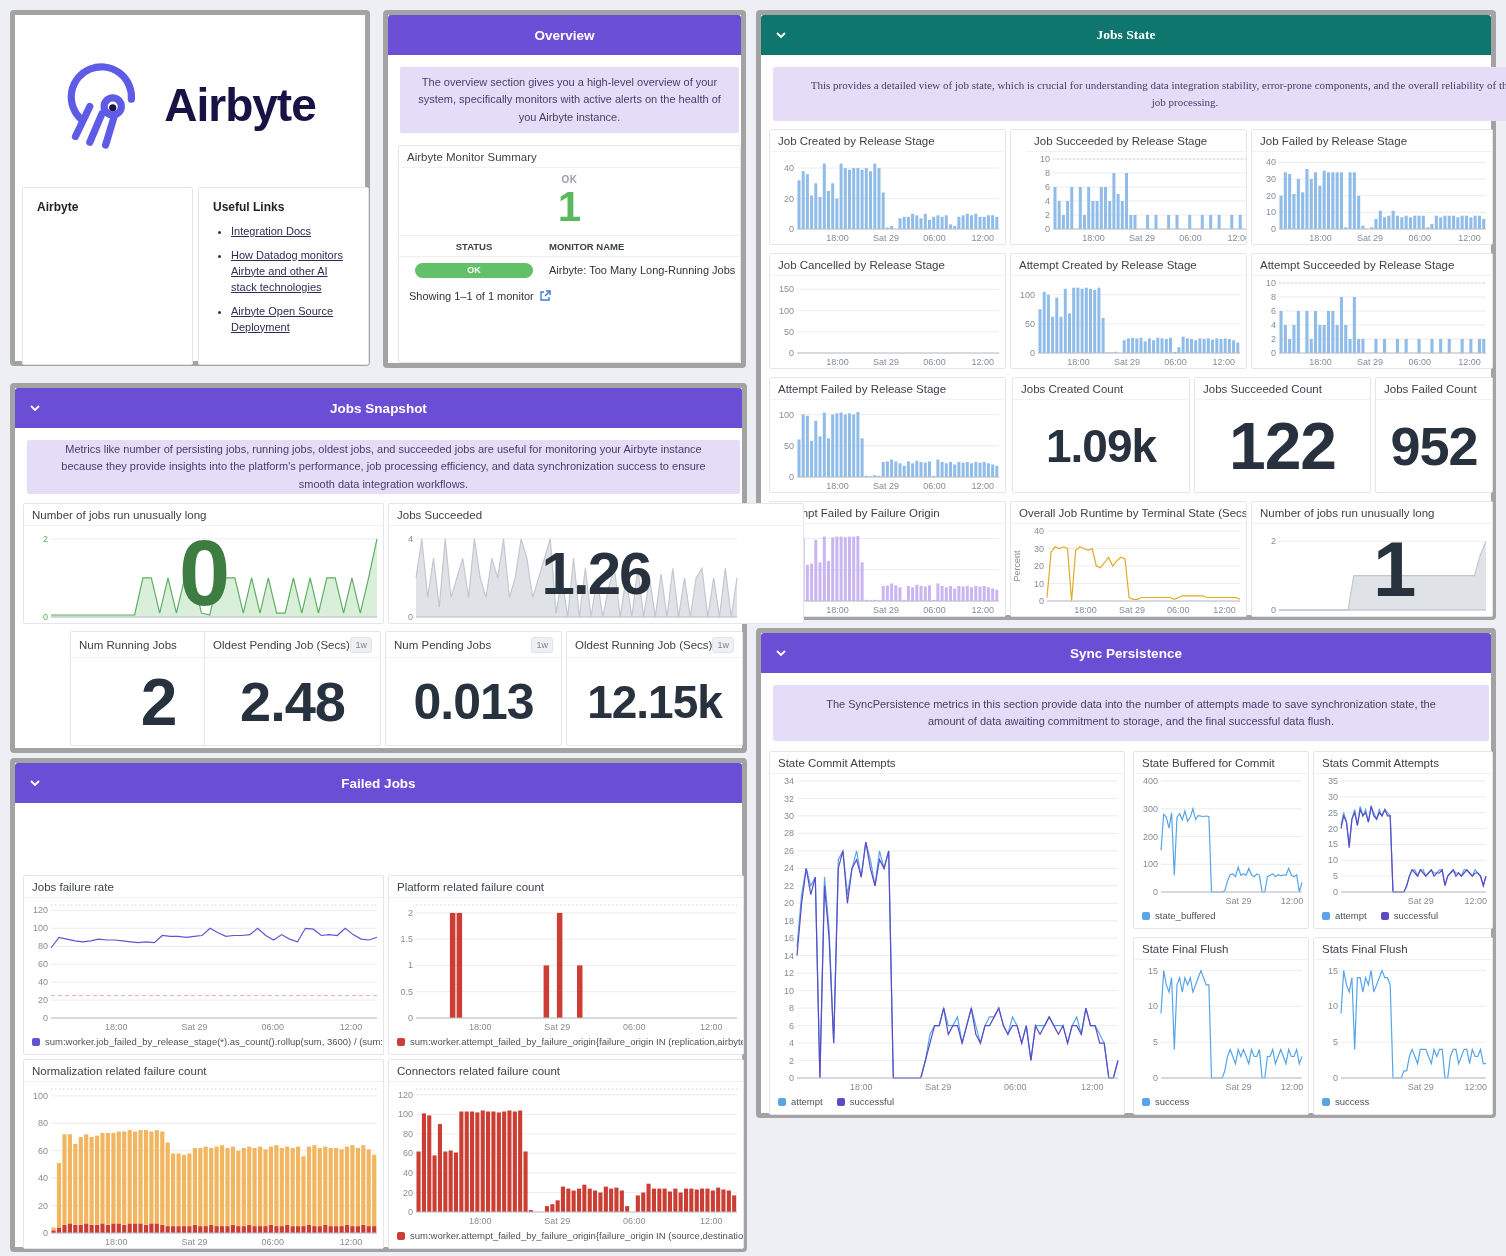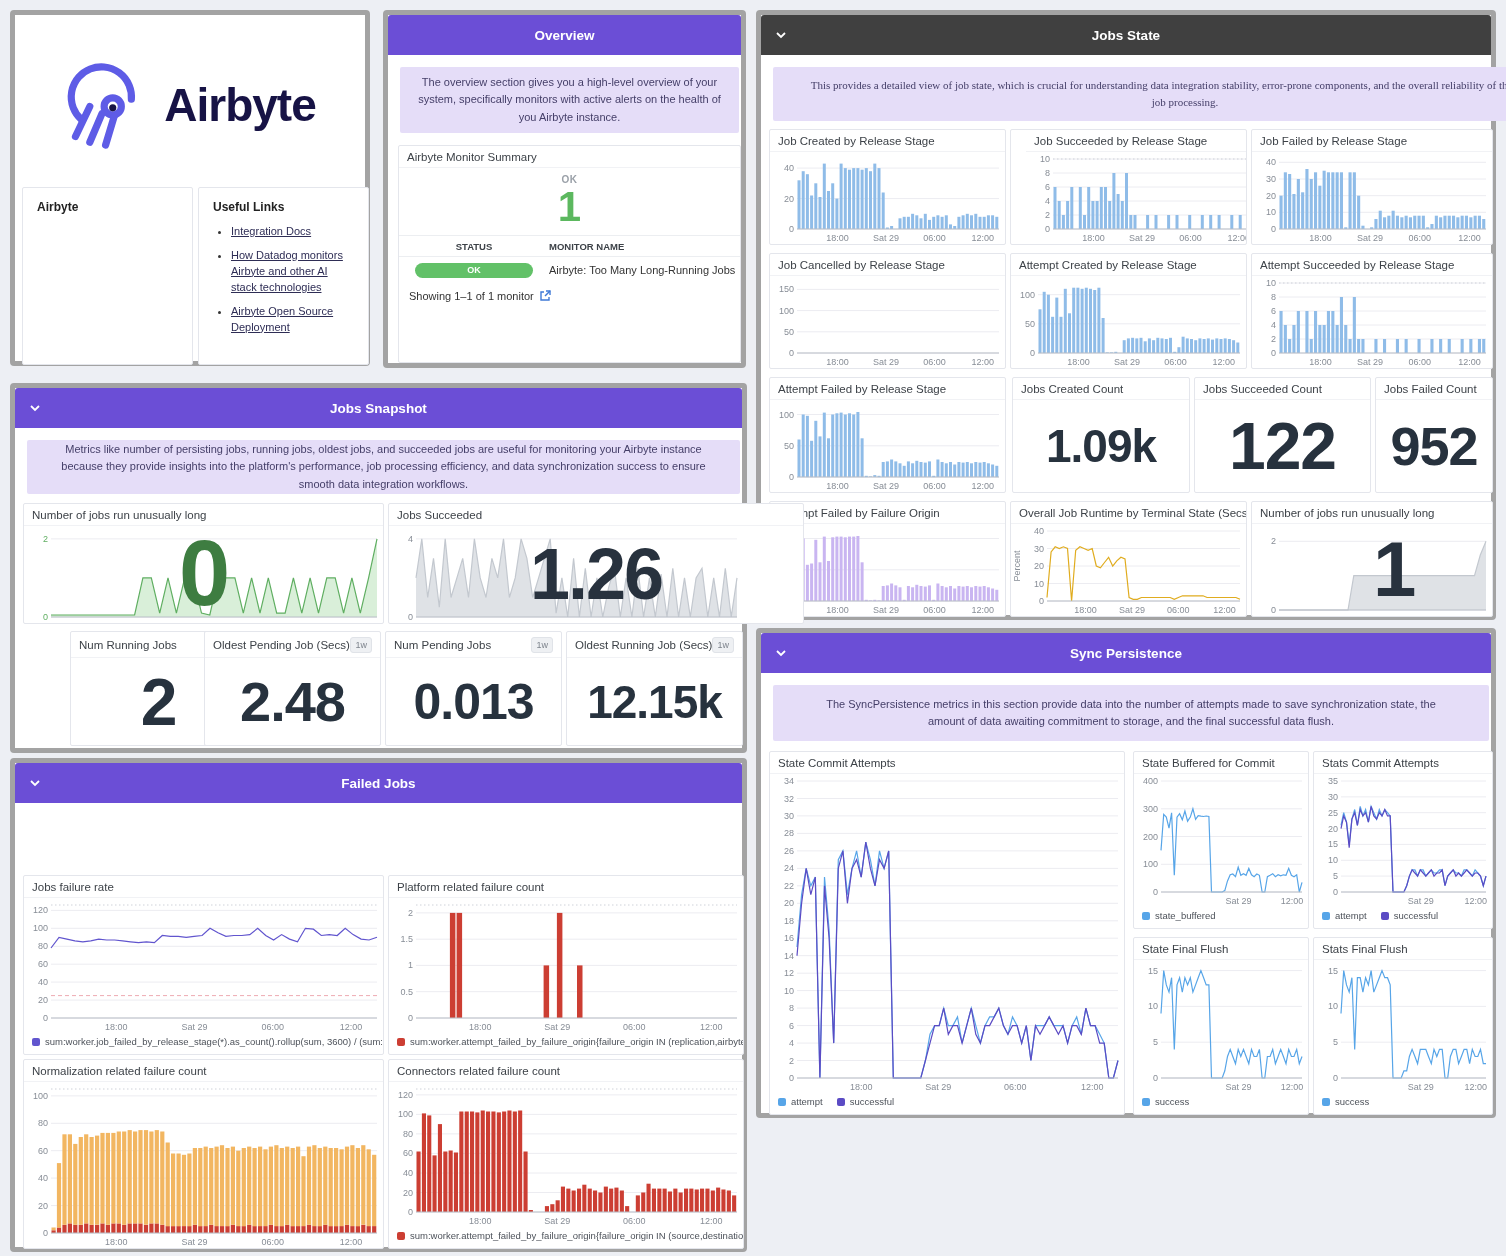--- a/index.html
+++ b/index.html
@@ -102,21 +102,21 @@
               <path d="M5 3H2v8h8V8" fill="none" stroke="#3f79d6" stroke-width="1.4"></path>
               <path d="M7 2h4v4" fill="none" stroke="#3f79d6" stroke-width="1.4"></path>
               <path d="M11 2L6 7" fill="none" stroke="#3f79d6" stroke-width="1.4"></path>
             </svg>
         </span>
       </div>
     </div>
   </div>
 
   <div class="card" style="left:756px;top:10px;width:740px;height:610px;">
-    <div class="sec-header" style="background: #404040;">
+    <div class="sec-header" style="background: #0f766e; font-family: Liberation Serif, serif;">
       <span class="sec-chevron"><svg width="12" height="8">
             <polyline points="2,2 6,6 10,2" stroke="#fff" stroke-width="1.8" fill="none"></polyline>
           </svg></span>
       <span>Jobs State</span>
     </div>
     <div class="banner" style="left: 12px; top: 52px; width: 824px; height: 54px; background: rgb(229, 221, 248); font-family: Liberation Serif, serif;">This provides a detailed view of job state, which is crucial for understanding data integration stability, error-prone components, and the overall reliability of the platform's job processing.</div>
 
     <div class="tile" style="left:8px;top:114px;width:237px;height:116px;">
       <div class="tile-title">
           <span>Job Created by Release Stage</span>
@@ -672,21 +672,21 @@
         </div>
       <div class="chart-body"><svg width="354" height="97">
             <line x1="27" x2="348" y1="91.0" y2="91.0" stroke="#ececf1"></line>
             <text class="tk" x="24" y="94" text-anchor="end">0</text>
             <line x1="27" x2="348" y1="12.9" y2="12.9" stroke="#ececf1"></line>
             <text class="tk" x="24" y="15.9" text-anchor="end">4</text>
             <polygon points="27,91.0 27.0,51.9 32.8,12.9 38.7,71.5 44.5,32.4 50.3,81.2 56.2,12.9 62.0,71.5 67.9,51.9 73.7,32.4 79.5,71.5 85.4,12.9 91.2,51.9 97.0,71.5 102.9,32.4 108.7,51.9 114.5,12.9 120.4,71.5 126.2,51.9 132.1,12.9 137.9,32.4 143.7,71.5 149.6,51.9 155.4,32.4 161.2,12.9 167.1,87.1 172.9,51.9 178.7,91.0 184.6,32.4 190.4,91.0 196.3,42.2 202.1,91.0 207.9,51.9 213.8,91.0 219.6,61.7 225.4,42.2 231.3,91.0 237.1,51.9 242.9,91.0 248.8,42.2 254.6,91.0 260.5,51.9 266.3,91.0 272.1,48.0 278.0,91.0 283.8,42.2 289.6,91.0 295.5,51.9 301.3,91.0 307.1,51.9 313.0,42.2 318.8,91.0 324.7,51.9 330.5,91.0 336.3,42.2 342.2,91.0 348.0,51.9 348,91.0" fill="#dfe2e6"></polygon>
             <polyline points="27.0,51.9 32.8,12.9 38.7,71.5 44.5,32.4 50.3,81.2 56.2,12.9 62.0,71.5 67.9,51.9 73.7,32.4 79.5,71.5 85.4,12.9 91.2,51.9 97.0,71.5 102.9,32.4 108.7,51.9 114.5,12.9 120.4,71.5 126.2,51.9 132.1,12.9 137.9,32.4 143.7,71.5 149.6,51.9 155.4,32.4 161.2,12.9 167.1,87.1 172.9,51.9 178.7,91.0 184.6,32.4 190.4,91.0 196.3,42.2 202.1,91.0 207.9,51.9 213.8,91.0 219.6,61.7 225.4,42.2 231.3,91.0 237.1,51.9 242.9,91.0 248.8,42.2 254.6,91.0 260.5,51.9 266.3,91.0 272.1,48.0 278.0,91.0 283.8,42.2 289.6,91.0 295.5,51.9 301.3,91.0 307.1,51.9 313.0,42.2 318.8,91.0 324.7,51.9 330.5,91.0 336.3,42.2 342.2,91.0 348.0,51.9" fill="none" stroke="#c3c8cf" stroke-width="1.2"></polyline>
             <line x1="27" x2="348" y1="91.0" y2="91.0" stroke="#b9bec6"></line>
           </svg></div>
-      <div class="big-num" style="font-size: 72px; color: rgb(40, 50, 62);">1.26</div>
+      <div class="big-num" style="font-size: 60px; color: rgb(40, 50, 62);">1.26</div>
     </div>
 
     <div class="tile" style="left:8px;top:243px;width:177px;height:115px;margin-left:47px;">
       <div class="tile-title">
           <span>Num Running Jobs</span>
           <span class="badge-1w">1w</span>
         </div>
       <div class="val" style="font-size:66px;">2</div>
     </div>
     <div class="tile" style="left:189px;top:243px;width:177px;height:115px;">

